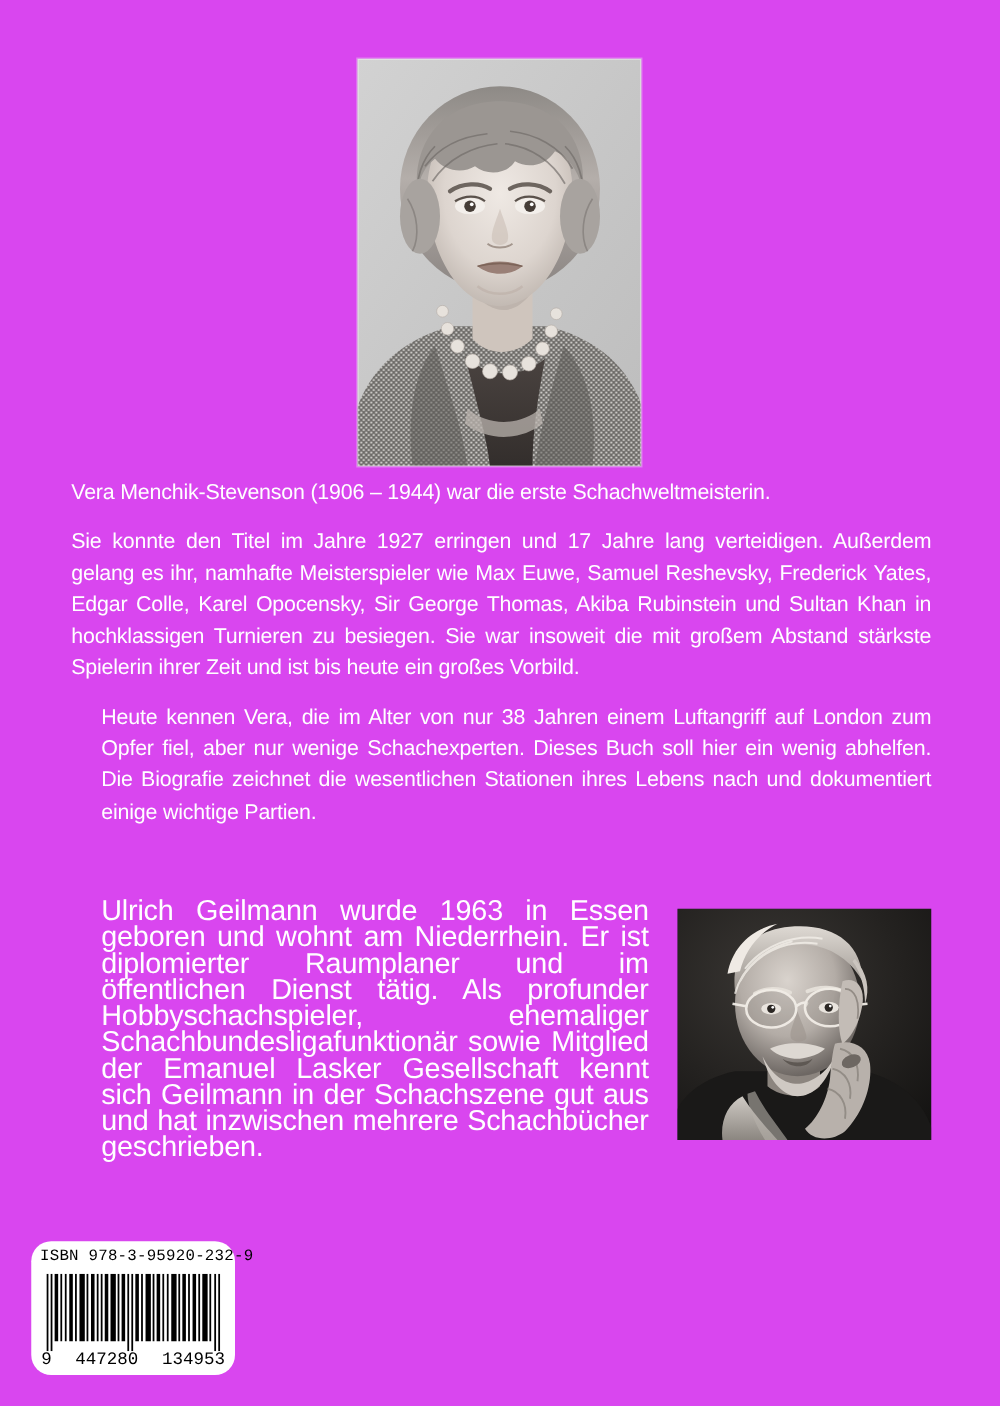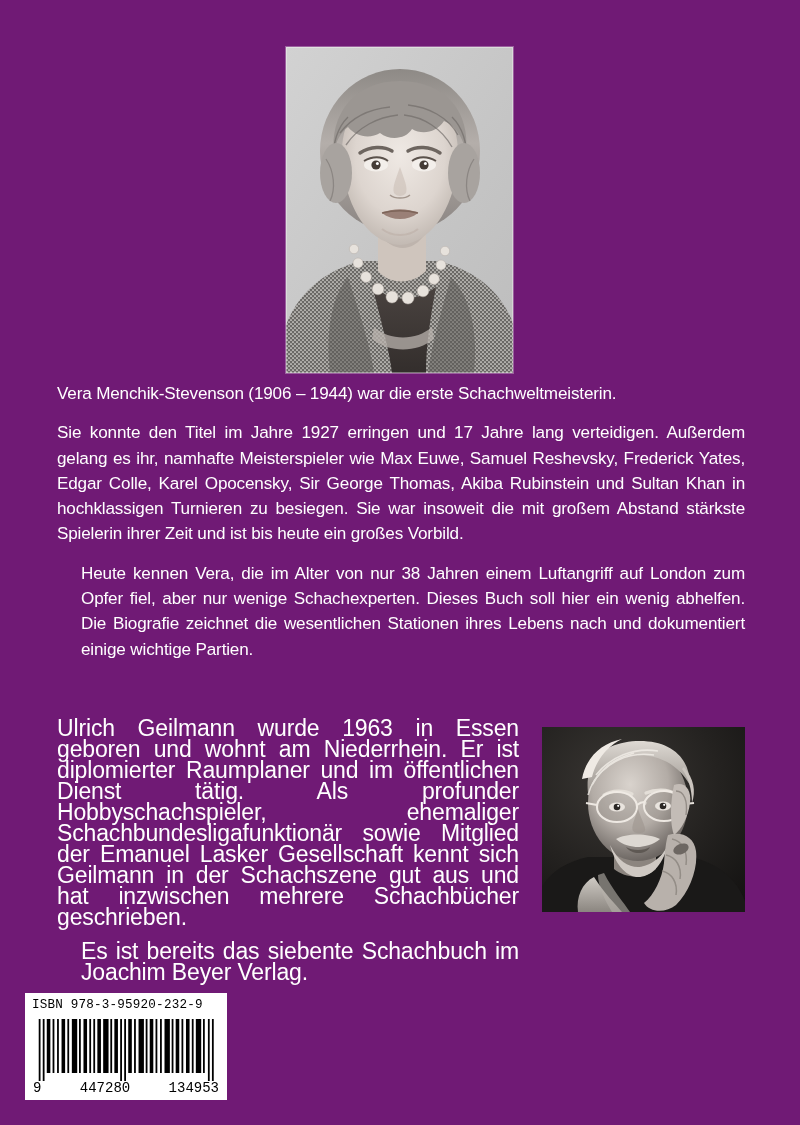--- a/index.html
+++ b/index.html
@@ -79,27 +79,28 @@
     font-size: 23px;
     line-height: 21px;
     margin-bottom: 13px;
   }
 
   
   .barcode-box {
     position: absolute;
     left: 25px;
     top: 993px;
-    width: 202px;
+    width: 163px;
     height: 107px;
     background: #ffffff;
     box-sizing: border-box;
     padding: 5px 7px 4px 7px;
     display: flex;
     flex-direction: column;
+    border-radius: 16px;
   }
   .isbn-caption {
     font-family: "Liberation Mono", "DejaVu Sans Mono", monospace;
     font-size: 12.6px;
     letter-spacing: 0.2px;
     color: #000000;
     white-space: nowrap;
     line-height: 15px;
     margin-bottom: 2px;
   }
@@ -123,21 +124,21 @@
     justify-content: space-between;
     padding: 0 1px;
     line-height: 16px;
     margin-top: -1px;
   }
   .barcode-digits span { white-space: pre; }
 </style>
 </head>
 <body style="background: rgb(4, 81, 158);">
 
-<div class="cover" style="background: #701a75;">
+<div class="cover" style="background: #d946ef;">
 
   <div class="portrait-frame">
     <svg class="portrait-svg" viewBox="0 0 227 326" preserveAspectRatio="xMidYMid slice">
       <defs>
         <linearGradient id="bgPortrait" x1="0" y1="0" x2="1" y2="1">
           <stop offset="0%" stop-color="#d2d2d2"></stop>
           <stop offset="55%" stop-color="#c6c6c6"></stop>
           <stop offset="100%" stop-color="#bdbdbd"></stop>
         </linearGradient>
         <radialGradient id="faceGrad" cx="50%" cy="42%" r="62%">
@@ -326,21 +327,20 @@
 
       <path d="M132 58 C 142 54 150 62 148 76 C 146 90 140 102 132 108 C 128 98 128 76 132 58 Z" fill="#c3bcb6"></path>
       <path d="M134 64 C 142 64 146 74 144 88" stroke="#938c86" stroke-width="1.4" fill="none"></path>
 
       <ellipse cx="139" cy="122" rx="8" ry="5" fill="#6d6762" transform="rotate(-22 139 122)"></ellipse>
     </svg>
   </div>
 
   <div class="author-blurb">
     <p class="para" style="color: rgb(255, 255, 255);">Ulrich Geilmann wurde 1963 in Essen geboren und wohnt am Niederrhein. Er ist diplomierter Raumplaner und im öffentlichen Dienst tätig. Als profunder Hobbyschachspieler, ehemaliger Schachbundesligafunktionär sowie Mitglied der Emanuel Lasker Gesellschaft kennt sich Geilmann in der Schachszene gut aus und hat inzwischen mehrere Schachbücher geschrieben.</p>
-    <p class="para" style="color: rgb(255, 255, 255);">Es ist bereits das siebente Schachbuch im Joachim Beyer Verlag.</p>
   </div>
 
   <div class="barcode-box">
     <div class="isbn-caption">ISBN 978-3-95920-232-9</div>
     <div class="barcode-area">
       <div class="bars">
         <svg viewBox="0 0 168 62" preserveAspectRatio="none">
           <rect x="0" y="0" width="168" height="62" fill="#ffffff"></rect>
           <g fill="#000000">
             <rect x="6" y="0" width="1.6" height="62"></rect>

